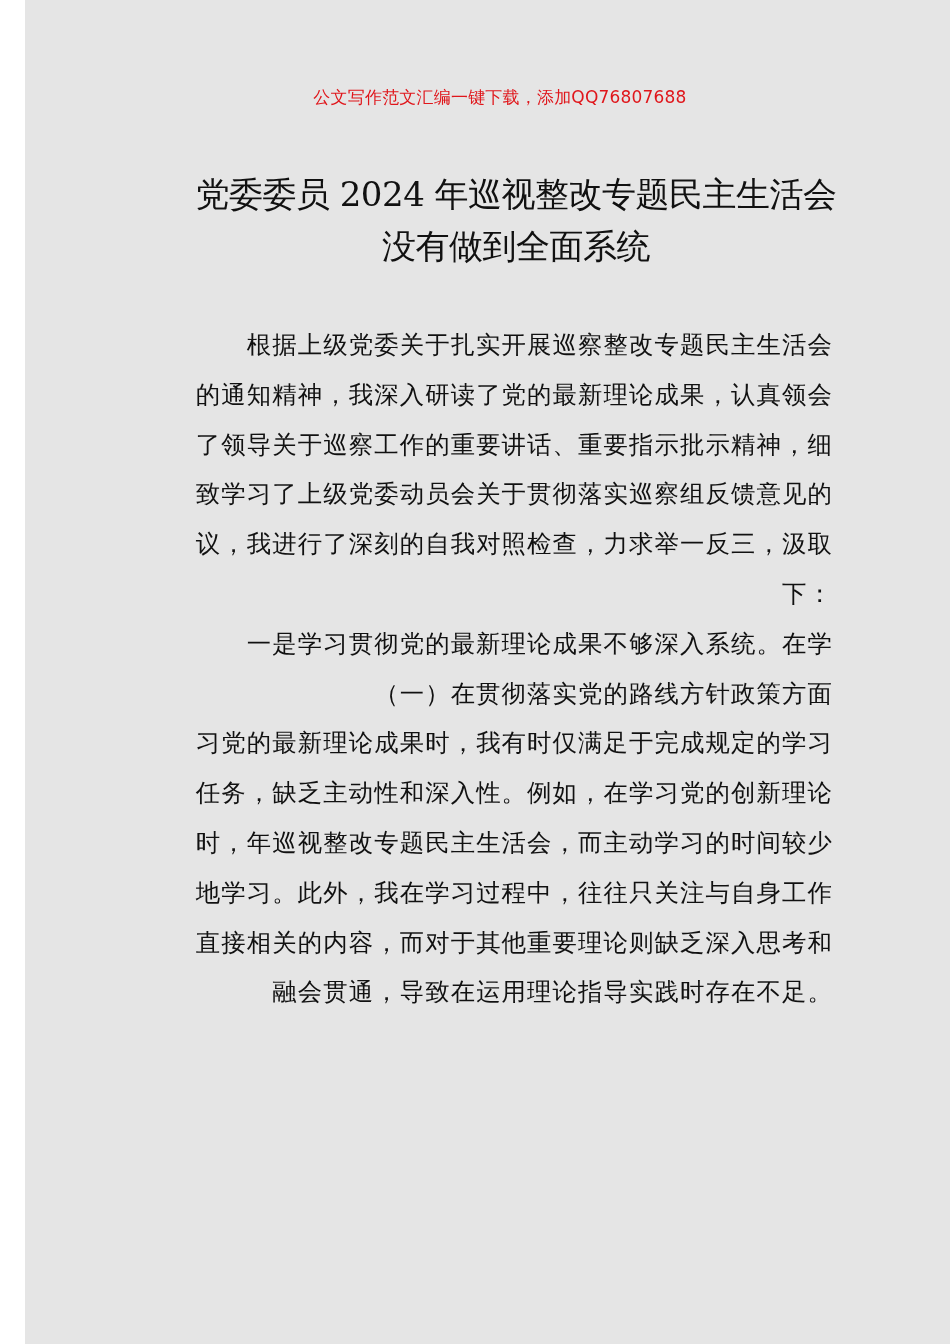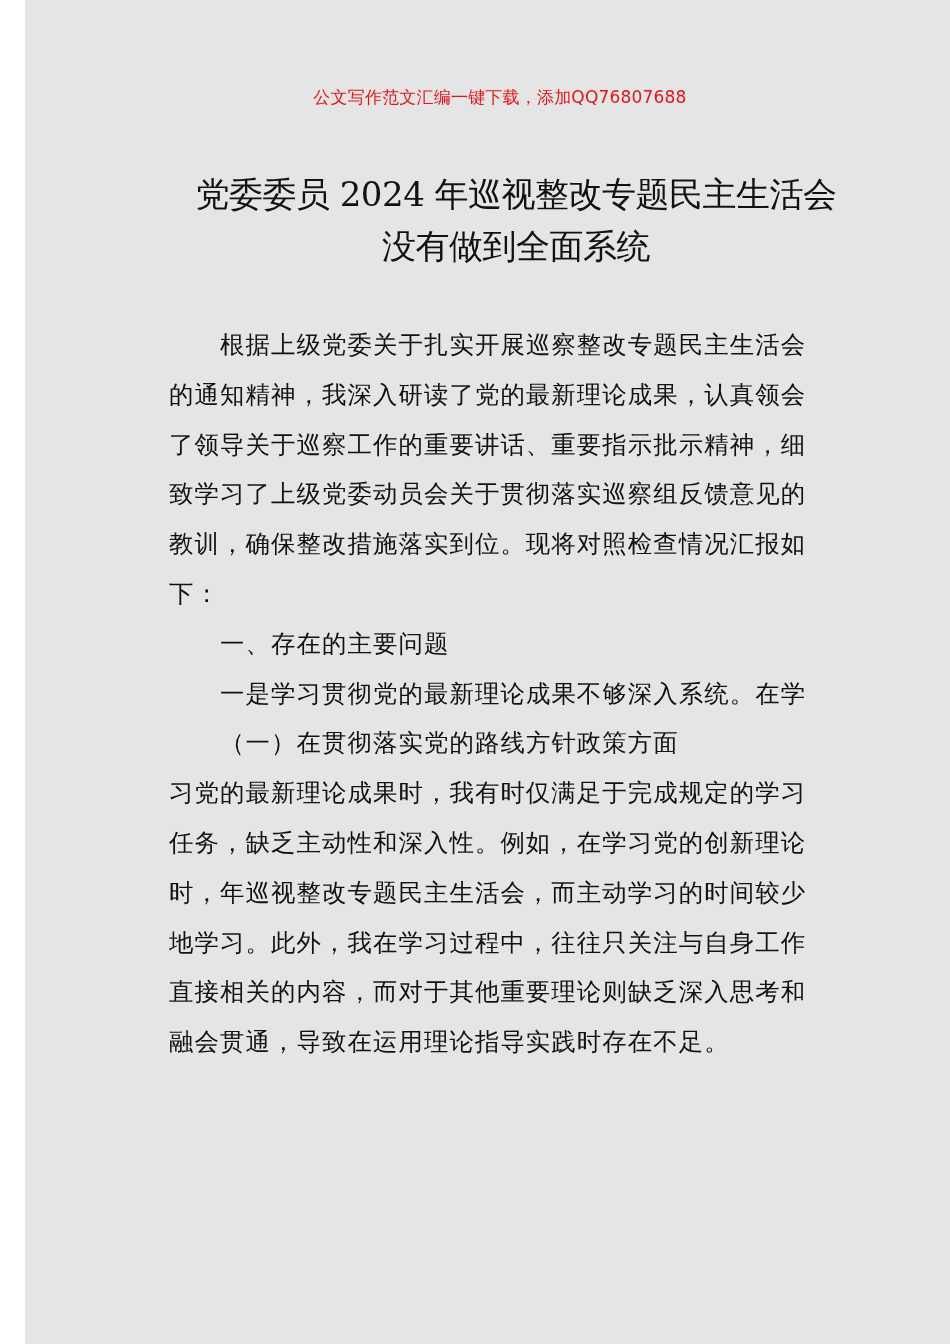--- a/index.html
+++ b/index.html
@@ -59,20 +59,21 @@
       width: 664px;
       font-size: 24.4px;
       line-height: 49.8px;
       letter-spacing: 1.1px;
       color: #111111;
     }
     .body-text .line {
       display: block;
       white-space: nowrap;
       height: 49.8px;
+      text-align: right;
     }
     .indent {
       padding-left: 51px;
     }
   </style>
 </head>
 <body>
 
 <div class="page">
 
@@ -81,23 +82,22 @@
   <div class="title">
     <span class="line">党委委员 2024 年巡视整改专题民主生活会</span>
     <span class="line">没有做到全面系统</span>
   </div>
 
   <div class="body-text">
     <span class="line indent">根据上级党委关于扎实开展巡察整改专题民主生活会</span>
     <span class="line">的通知精神，我深入研读了党的最新理论成果，认真领会</span>
     <span class="line">了领导关于巡察工作的重要讲话、重要指示批示精神，细</span>
     <span class="line">致学习了上级党委动员会关于贯彻落实巡察组反馈意见的</span>
-    <span class="line">教训，确保整改措施落实到位。现将对照检查情况汇报如</span>
+    <span class="line">议，我进行了深刻的自我对照检查，力求举一反三，汲取</span>
     <span class="line">下：</span>
-    <span class="line indent">一、存在的主要问题</span>
     <span class="line indent">一是学习贯彻党的最新理论成果不够深入系统。在学</span>
     <span class="line indent">（一）在贯彻落实党的路线方针政策方面</span>
     <span class="line">习党的最新理论成果时，我有时仅满足于完成规定的学习</span>
     <span class="line">任务，缺乏主动性和深入性。例如，在学习党的创新理论</span>
     <span class="line">时，年巡视整改专题民主生活会，而主动学习的时间较少</span>
     <span class="line">地学习。此外，我在学习过程中，往往只关注与自身工作</span>
     <span class="line">直接相关的内容，而对于其他重要理论则缺乏深入思考和</span>
     <span class="line">融会贯通，导致在运用理论指导实践时存在不足。</span>
   </div>
 

